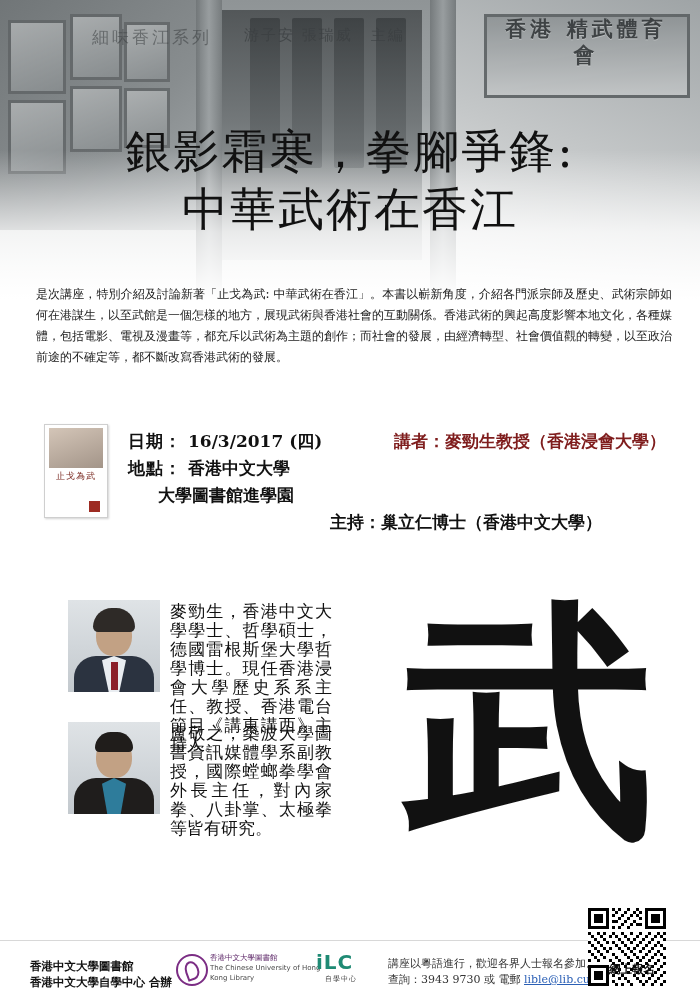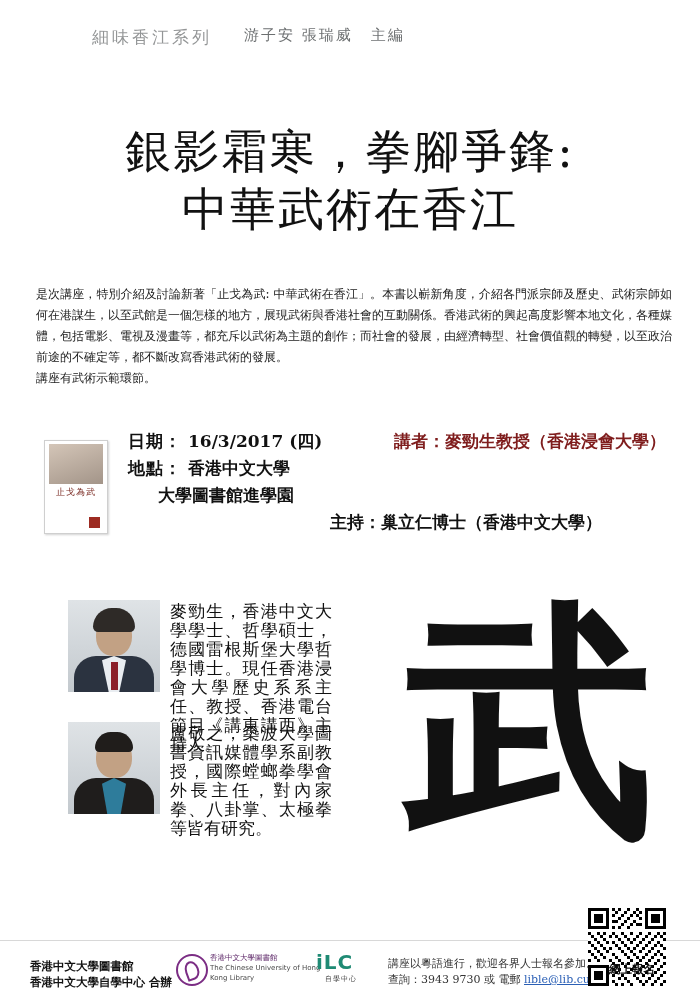--- a/index.html
+++ b/index.html
@@ -129,21 +129,21 @@
     font-family: "DejaVu Serif","Liberation Serif", serif;
     font-size: 12px;
     line-height: 21px;
     color: #1b1b1b;
     text-align: justify;
   }
   .intro p { margin: 0; }
 
   
   .bookcover {
-    position: absolute; left: 44px; top: 440px;
+    position: absolute; left: 44px; top: 424px;
     width: 62px; height: 92px;
     background: #ffffff;
     border: 1px solid #cfcfcf;
     box-shadow: 1px 1px 2px rgba(0,0,0,.18);
   }
   .bookcover .art {
     position: absolute; left: 4px; top: 3px; width: 54px; height: 40px;
     background: linear-gradient(160deg,#c9b7a6,#8c7a6b);
     opacity: .8;
   }
@@ -332,34 +332,54 @@
     font-size: 11.5px;
     color: #111111;
     font-weight: bold;
   }
 </style>
 </head>
 <body>
 
 <div class="poster">
 
+  <div class="banner">
+    <div class="wall-left"></div>
+    <div class="frame f1"></div>
+    <div class="frame f2"></div>
+    <div class="frame f3"></div>
+    <div class="frame f4"></div>
+    <div class="frame f5"></div>
+    <div class="frame f6"></div>
+    <div class="pillar p1"></div>
+    <div class="doorway"></div>
+    <div class="hang h1"></div>
+    <div class="hang h2"></div>
+    <div class="hang h3"></div>
+    <div class="hang h4"></div>
+    <div class="pillar p2"></div>
+    <div class="rightwall"></div>
+    <div class="plaque"></div>
+    <div class="plaque-text">香港
+精武體育會</div>
+    <div class="fade"></div>
+  </div>
 
   <div class="series-label">細味香江系列</div>
   <div class="series-editors">
     <span>游子安 張瑞威</span><span class="role">主編</span>
   </div>
 
   <div class="title">
     <span>銀影霜寒，拳腳爭鋒:</span>
     <span class="line2">中華武術在香江</span>
   </div>
 
   <div class="intro">
     <p>是次講座，特別介紹及討論新著「止戈為武: 中華武術在香江」。本書以嶄新角度，介紹各門派宗師及歷史、武術宗師如何在港謀生，以至武館是一個怎樣的地方，展現武術與香港社會的互動關係。香港武術的興起高度影響本地文化，各種媒體，包括電影、電視及漫畫等，都充斥以武術為主題的創作；而社會的發展，由經濟轉型、社會價值觀的轉變，以至政治前途的不確定等，都不斷改寫香港武術的發展。</p>
-    <p>講座有武術示範環節。</p>
   </div>
 
   <div class="bookcover">
     <div class="art"></div>
     <div class="bk-title">止戈為武</div>
     <div class="seal"></div>
   </div>
 
   <div class="details">
     <div class="row">

